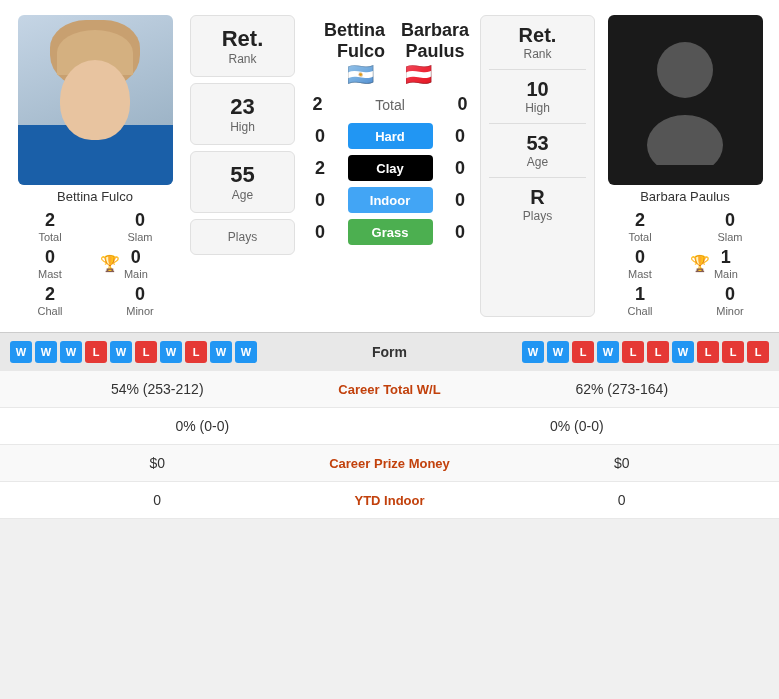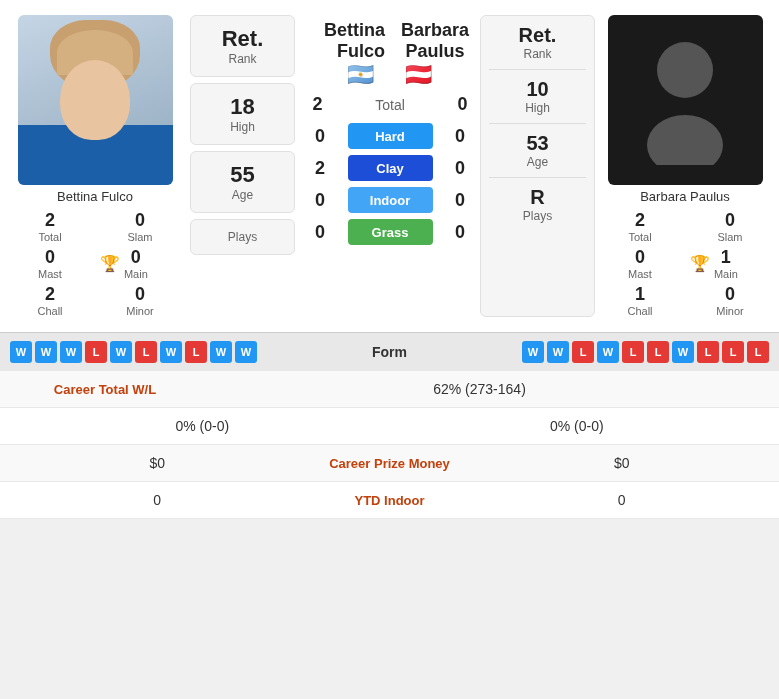--- a/index.html
+++ b/index.html
@@ -148,21 +148,21 @@
       border-radius: 4px;
       display: flex;
       align-items: center;
       justify-content: center;
       color: #fff;
       font-size: 13px;
       font-weight: bold;
     }
 
     .surface-hard { background: #2196F3; }
-    .surface-clay { background: #1d4ed8; }
+    .surface-clay { background: #000000; }
     .surface-indoor { background: #42A5F5; }
     .surface-grass { background: #4CAF50; }
 
     
     .right-stats-box {
       background: #f5f5f5;
       border: 1px solid #e0e0e0;
       border-radius: 6px;
       width: 115px;
       flex-shrink: 0;
@@ -414,21 +414,21 @@
         </div>
       </div>
     </div>
 
     <div class="middle-section">
       <div class="rank-box">
         <div class="rank-box-value">Ret.</div>
         <div class="rank-box-label">Rank</div>
       </div>
       <div class="rank-box">
-        <div class="rank-box-value">18</div>
+        <div class="rank-box-value">23</div>
         <div class="rank-box-label">High</div>
       </div>
       <div class="rank-box">
         <div class="rank-box-value">55</div>
         <div class="rank-box-label">Age</div>
       </div>
       <div class="rank-box">
         <div class="rank-box-label">Plays</div>
       </div>
     </div>
@@ -564,20 +564,21 @@
         <div class="form-badge form-l">L</div>
         <div class="form-badge form-w">W</div>
         <div class="form-badge form-l">L</div>
         <div class="form-badge form-l">L</div>
         <div class="form-badge form-l">L</div>
       </div>
   </div>
 
   <div class="stats-table" id="stats-table-container">
       <div class="stats-row">
+        <div class="stats-left-val">54% (253-212)</div>
         <div class="stats-center-label">Career Total W/L</div>
         <div class="stats-right-val">62% (273-164)</div>
       </div>
       <div class="stats-row">
         <div class="stats-left-val">0% (0-0)</div>
         <div class="stats-right-val">0% (0-0)</div>
       </div>
       <div class="stats-row">
         <div class="stats-left-val">$0</div>
         <div class="stats-center-label">Career Prize Money</div>

